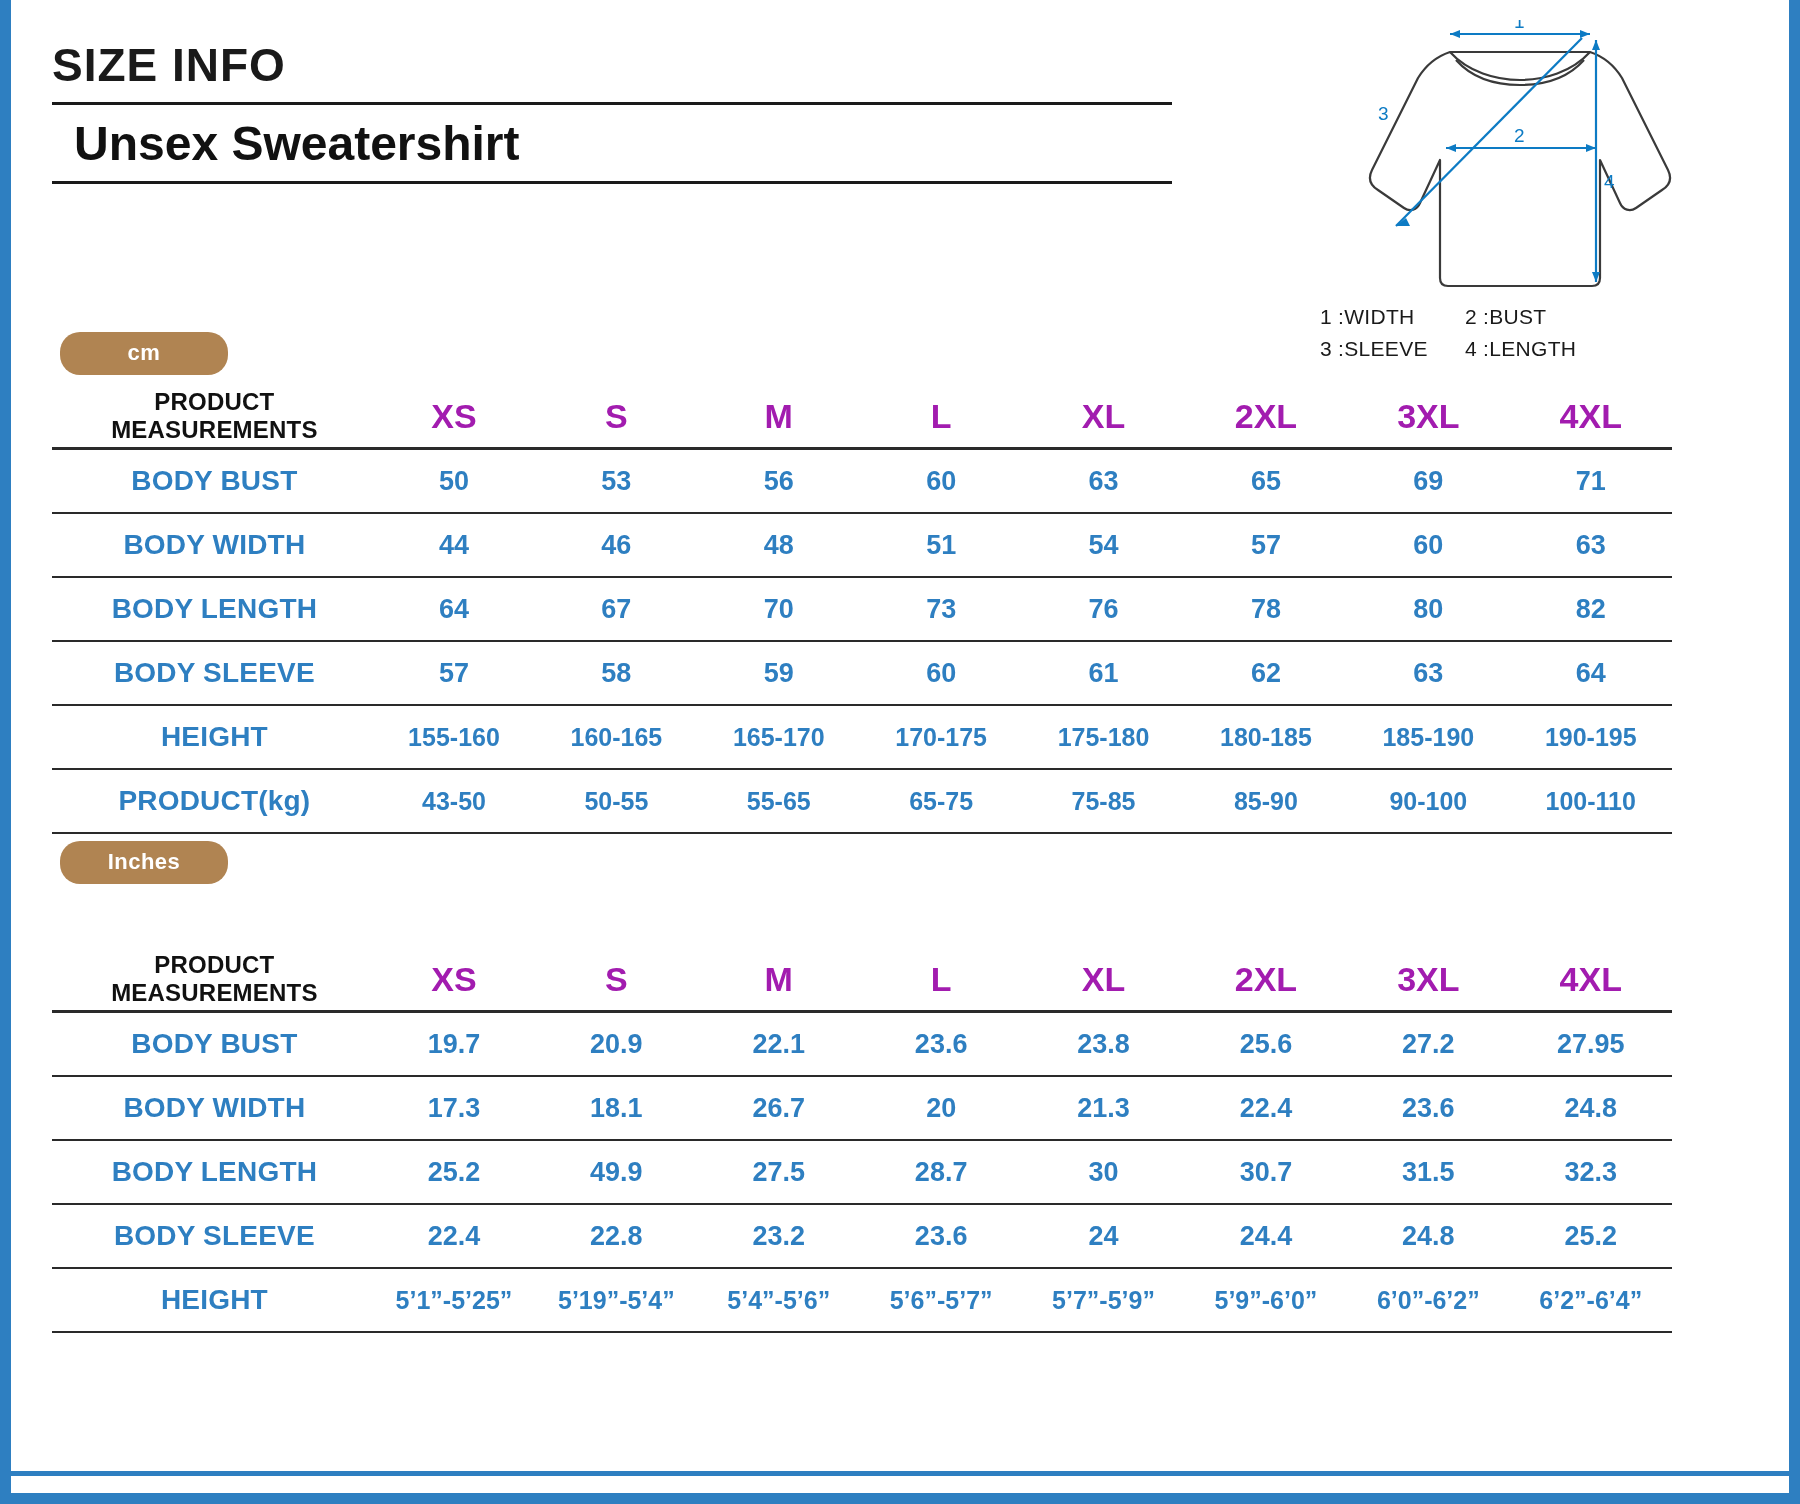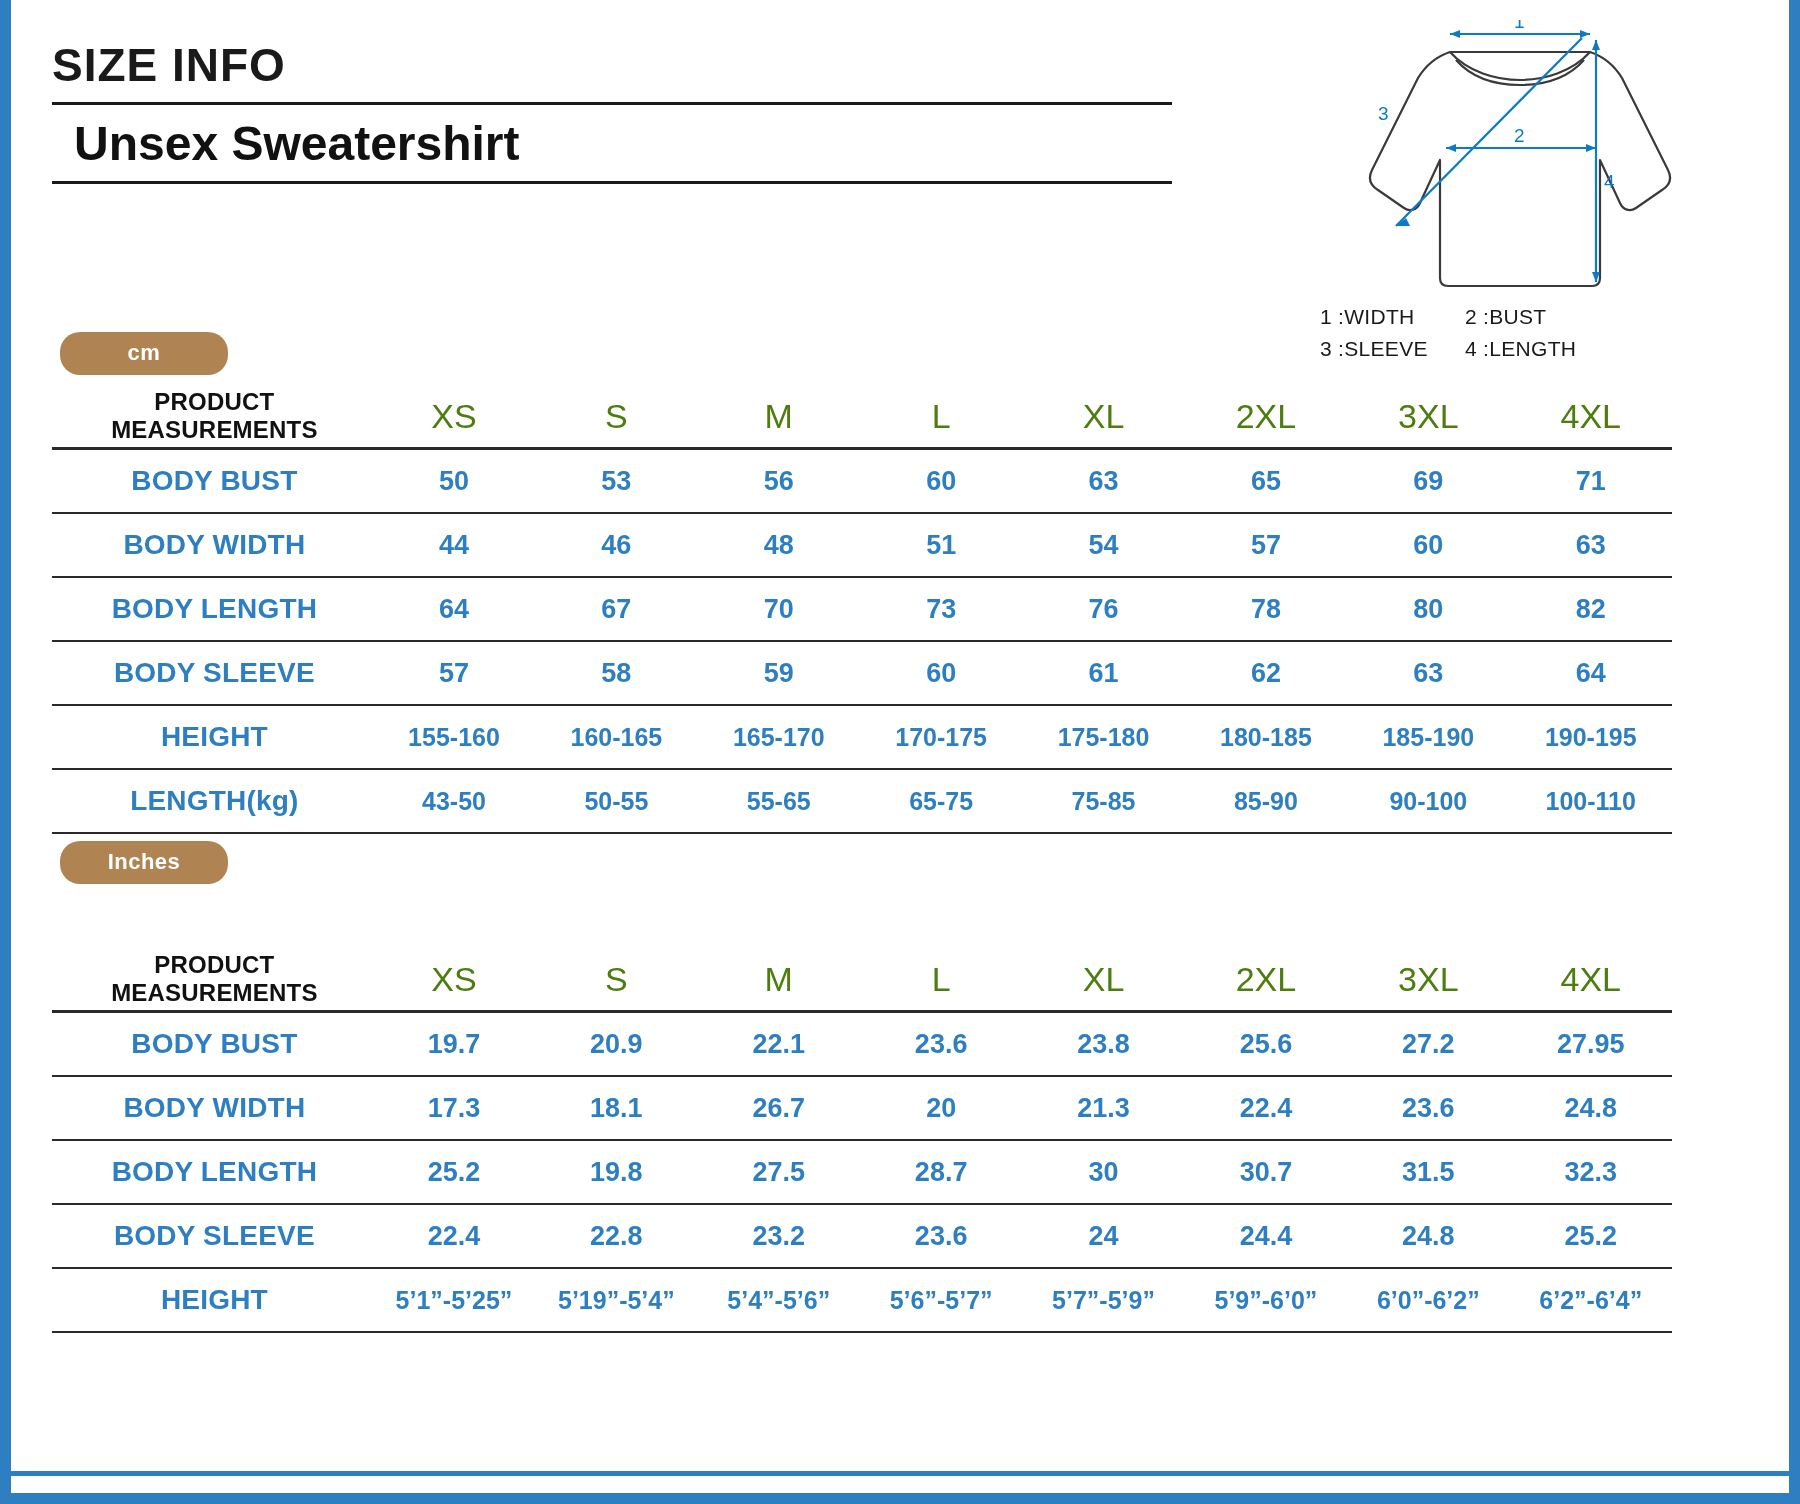--- a/index.html
+++ b/index.html
@@ -140,22 +140,22 @@
   .hdr-label {
     text-align: left;
     font-size: 24px;
     font-weight: bold;
     color: #111111;
     letter-spacing: 0.2px;
     padding-left: 4px !important;
   }
   .hdr-size {
     font-size: 34px;
-    font-weight: normal;
-    color: #4d7c0f;
+    font-weight: bold;
+    color: #a21caf;
   }
   .row-label {
     text-align: left;
     font-size: 28px;
     font-weight: bold;
     color: #2e7fc1;
     letter-spacing: 0.2px;
     padding-left: 4px !important;
   }
   .cell {
@@ -306,21 +306,21 @@
         <td class="cell narrow">155-160</td>
         <td class="cell narrow">160-165</td>
         <td class="cell narrow">165-170</td>
         <td class="cell narrow">170-175</td>
         <td class="cell narrow">175-180</td>
         <td class="cell narrow">180-185</td>
         <td class="cell narrow">185-190</td>
         <td class="cell narrow">190-195</td>
       </tr>
       <tr class="last">
-        <td class="row-label">LENGTH(kg)</td>
+        <td class="row-label">PRODUCT(kg)</td>
         <td class="cell narrow">43-50</td>
         <td class="cell narrow">50-55</td>
         <td class="cell narrow">55-65</td>
         <td class="cell narrow">65-75</td>
         <td class="cell narrow">75-85</td>
         <td class="cell narrow">85-90</td>
         <td class="cell narrow">90-100</td>
         <td class="cell narrow">100-110</td>
       </tr>
     </tbody>
@@ -372,21 +372,21 @@
         <td class="cell">26.7</td>
         <td class="cell">20</td>
         <td class="cell">21.3</td>
         <td class="cell">22.4</td>
         <td class="cell">23.6</td>
         <td class="cell">24.8</td>
       </tr>
       <tr>
         <td class="row-label">BODY LENGTH</td>
         <td class="cell">25.2</td>
-        <td class="cell">19.8</td>
+        <td class="cell">49.9</td>
         <td class="cell">27.5</td>
         <td class="cell">28.7</td>
         <td class="cell">30</td>
         <td class="cell">30.7</td>
         <td class="cell">31.5</td>
         <td class="cell">32.3</td>
       </tr>
       <tr>
         <td class="row-label">BODY SLEEVE</td>
         <td class="cell">22.4</td>

